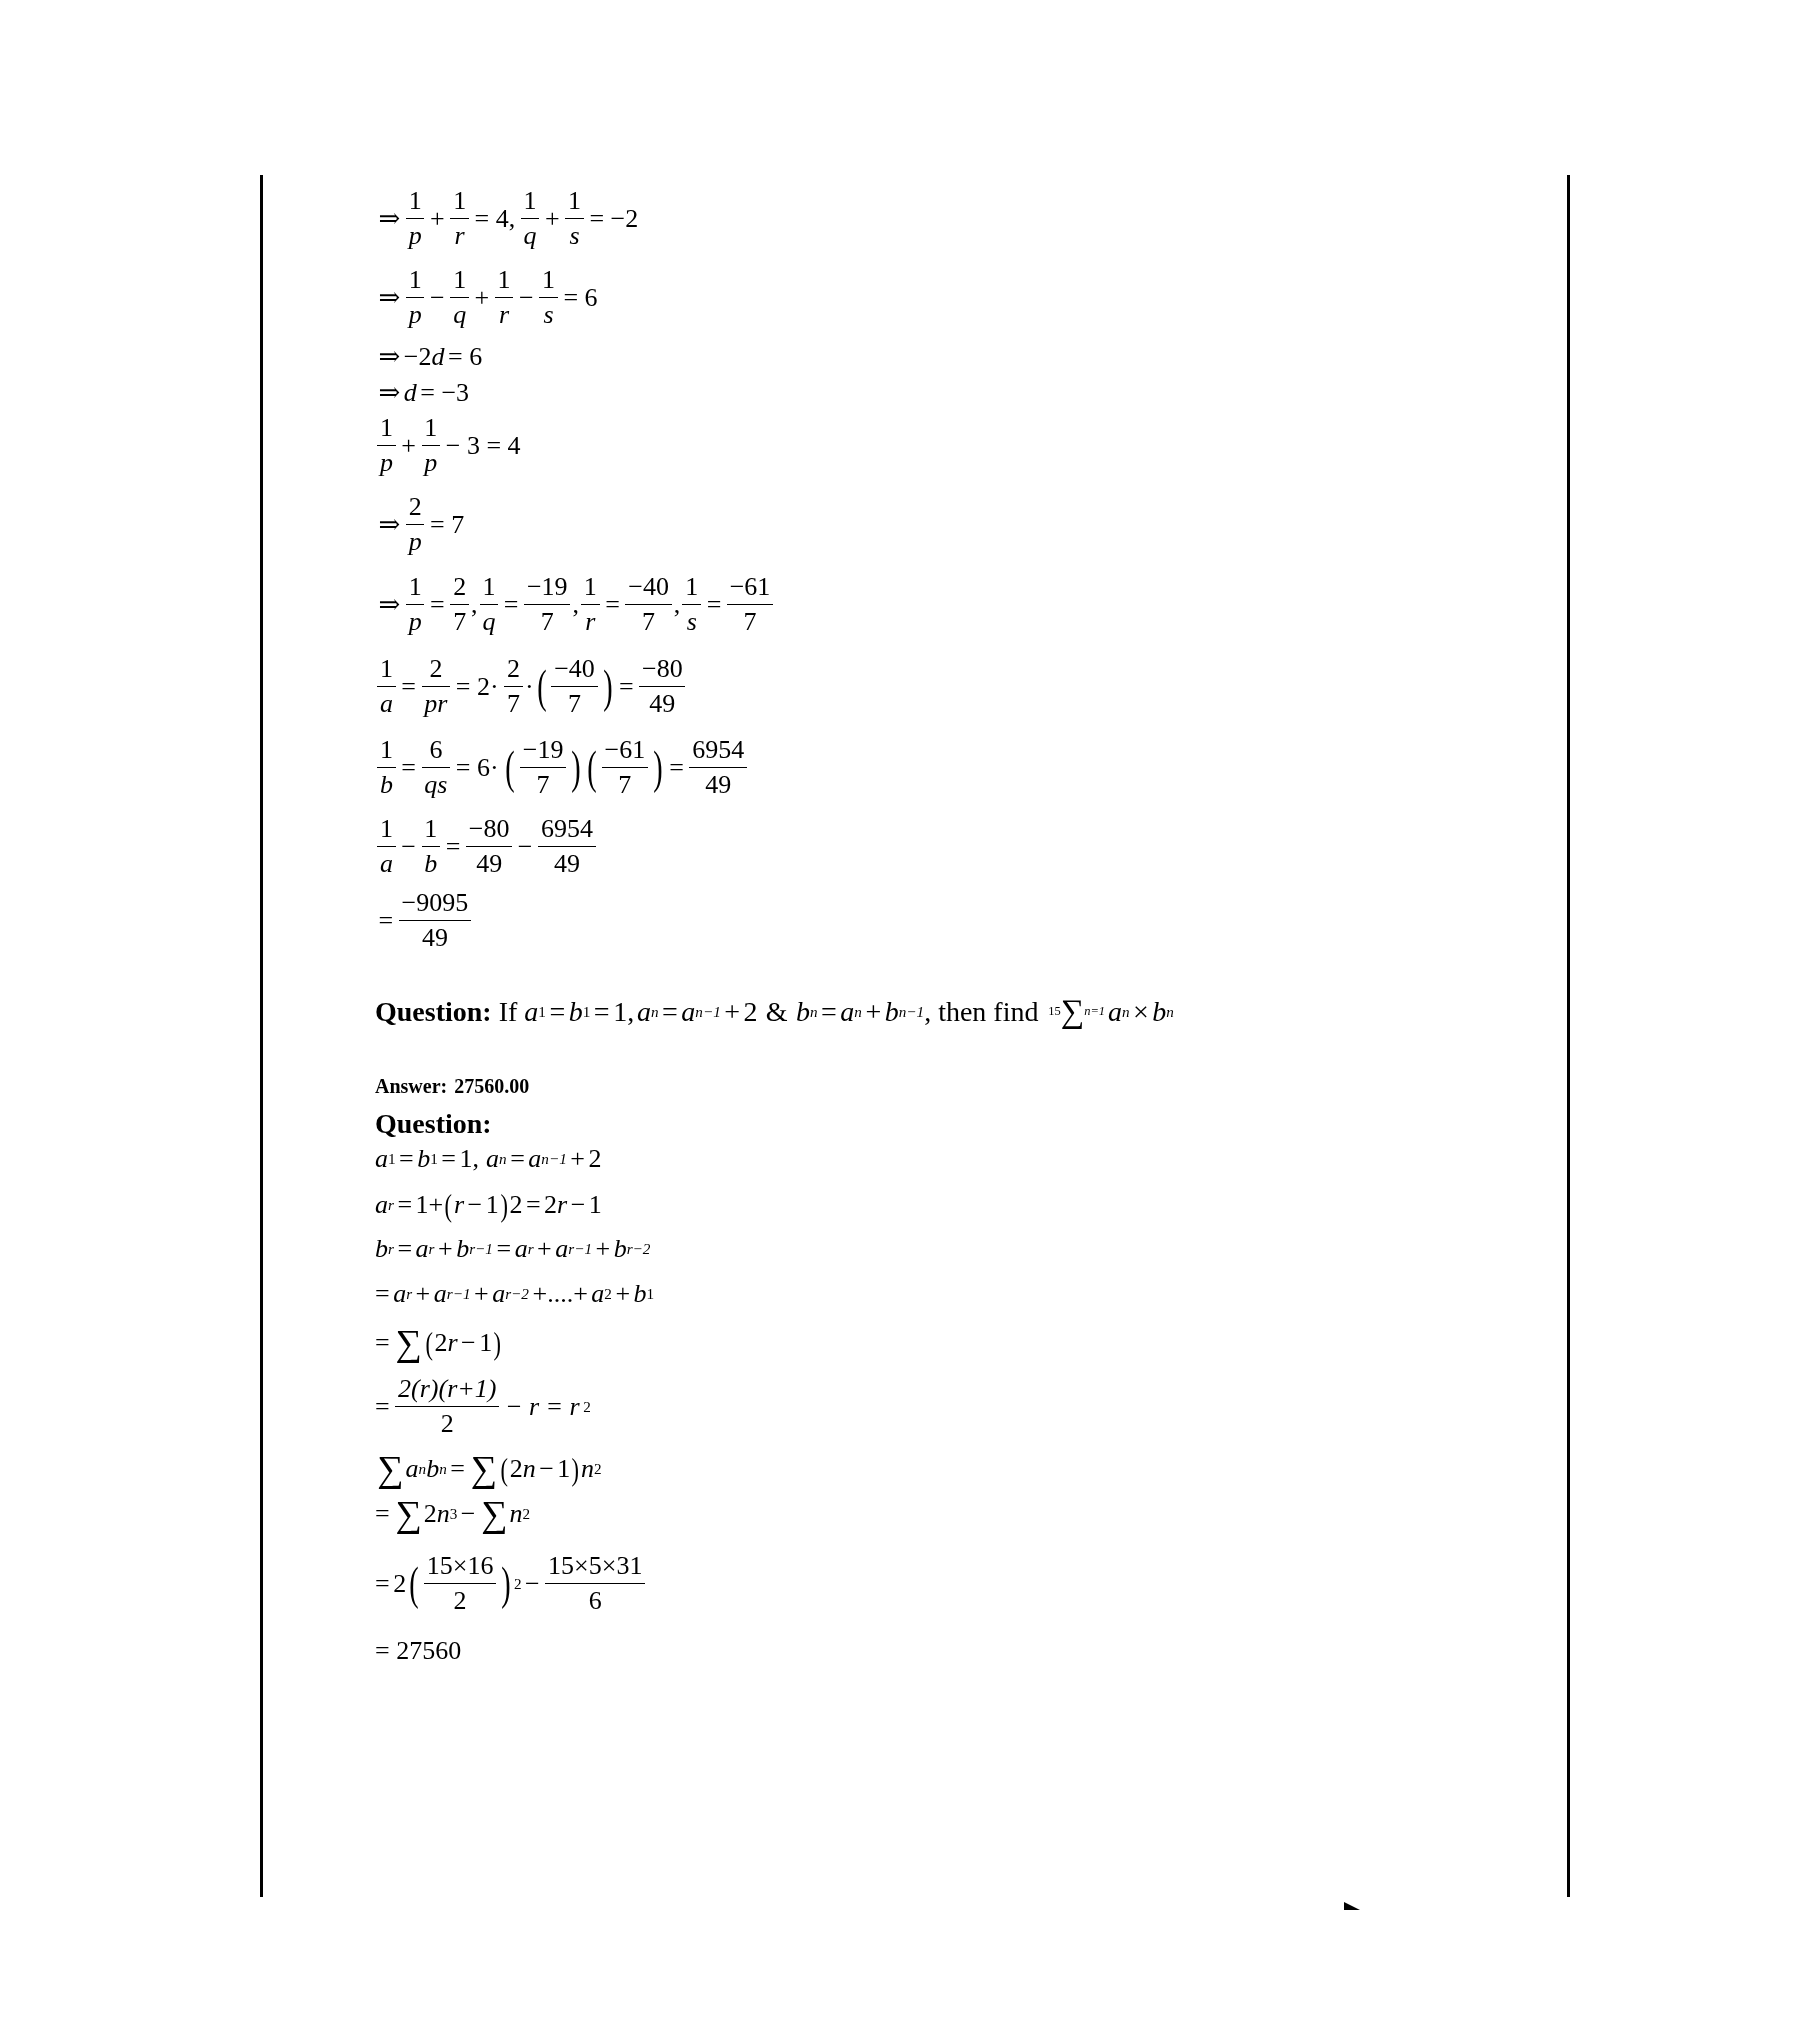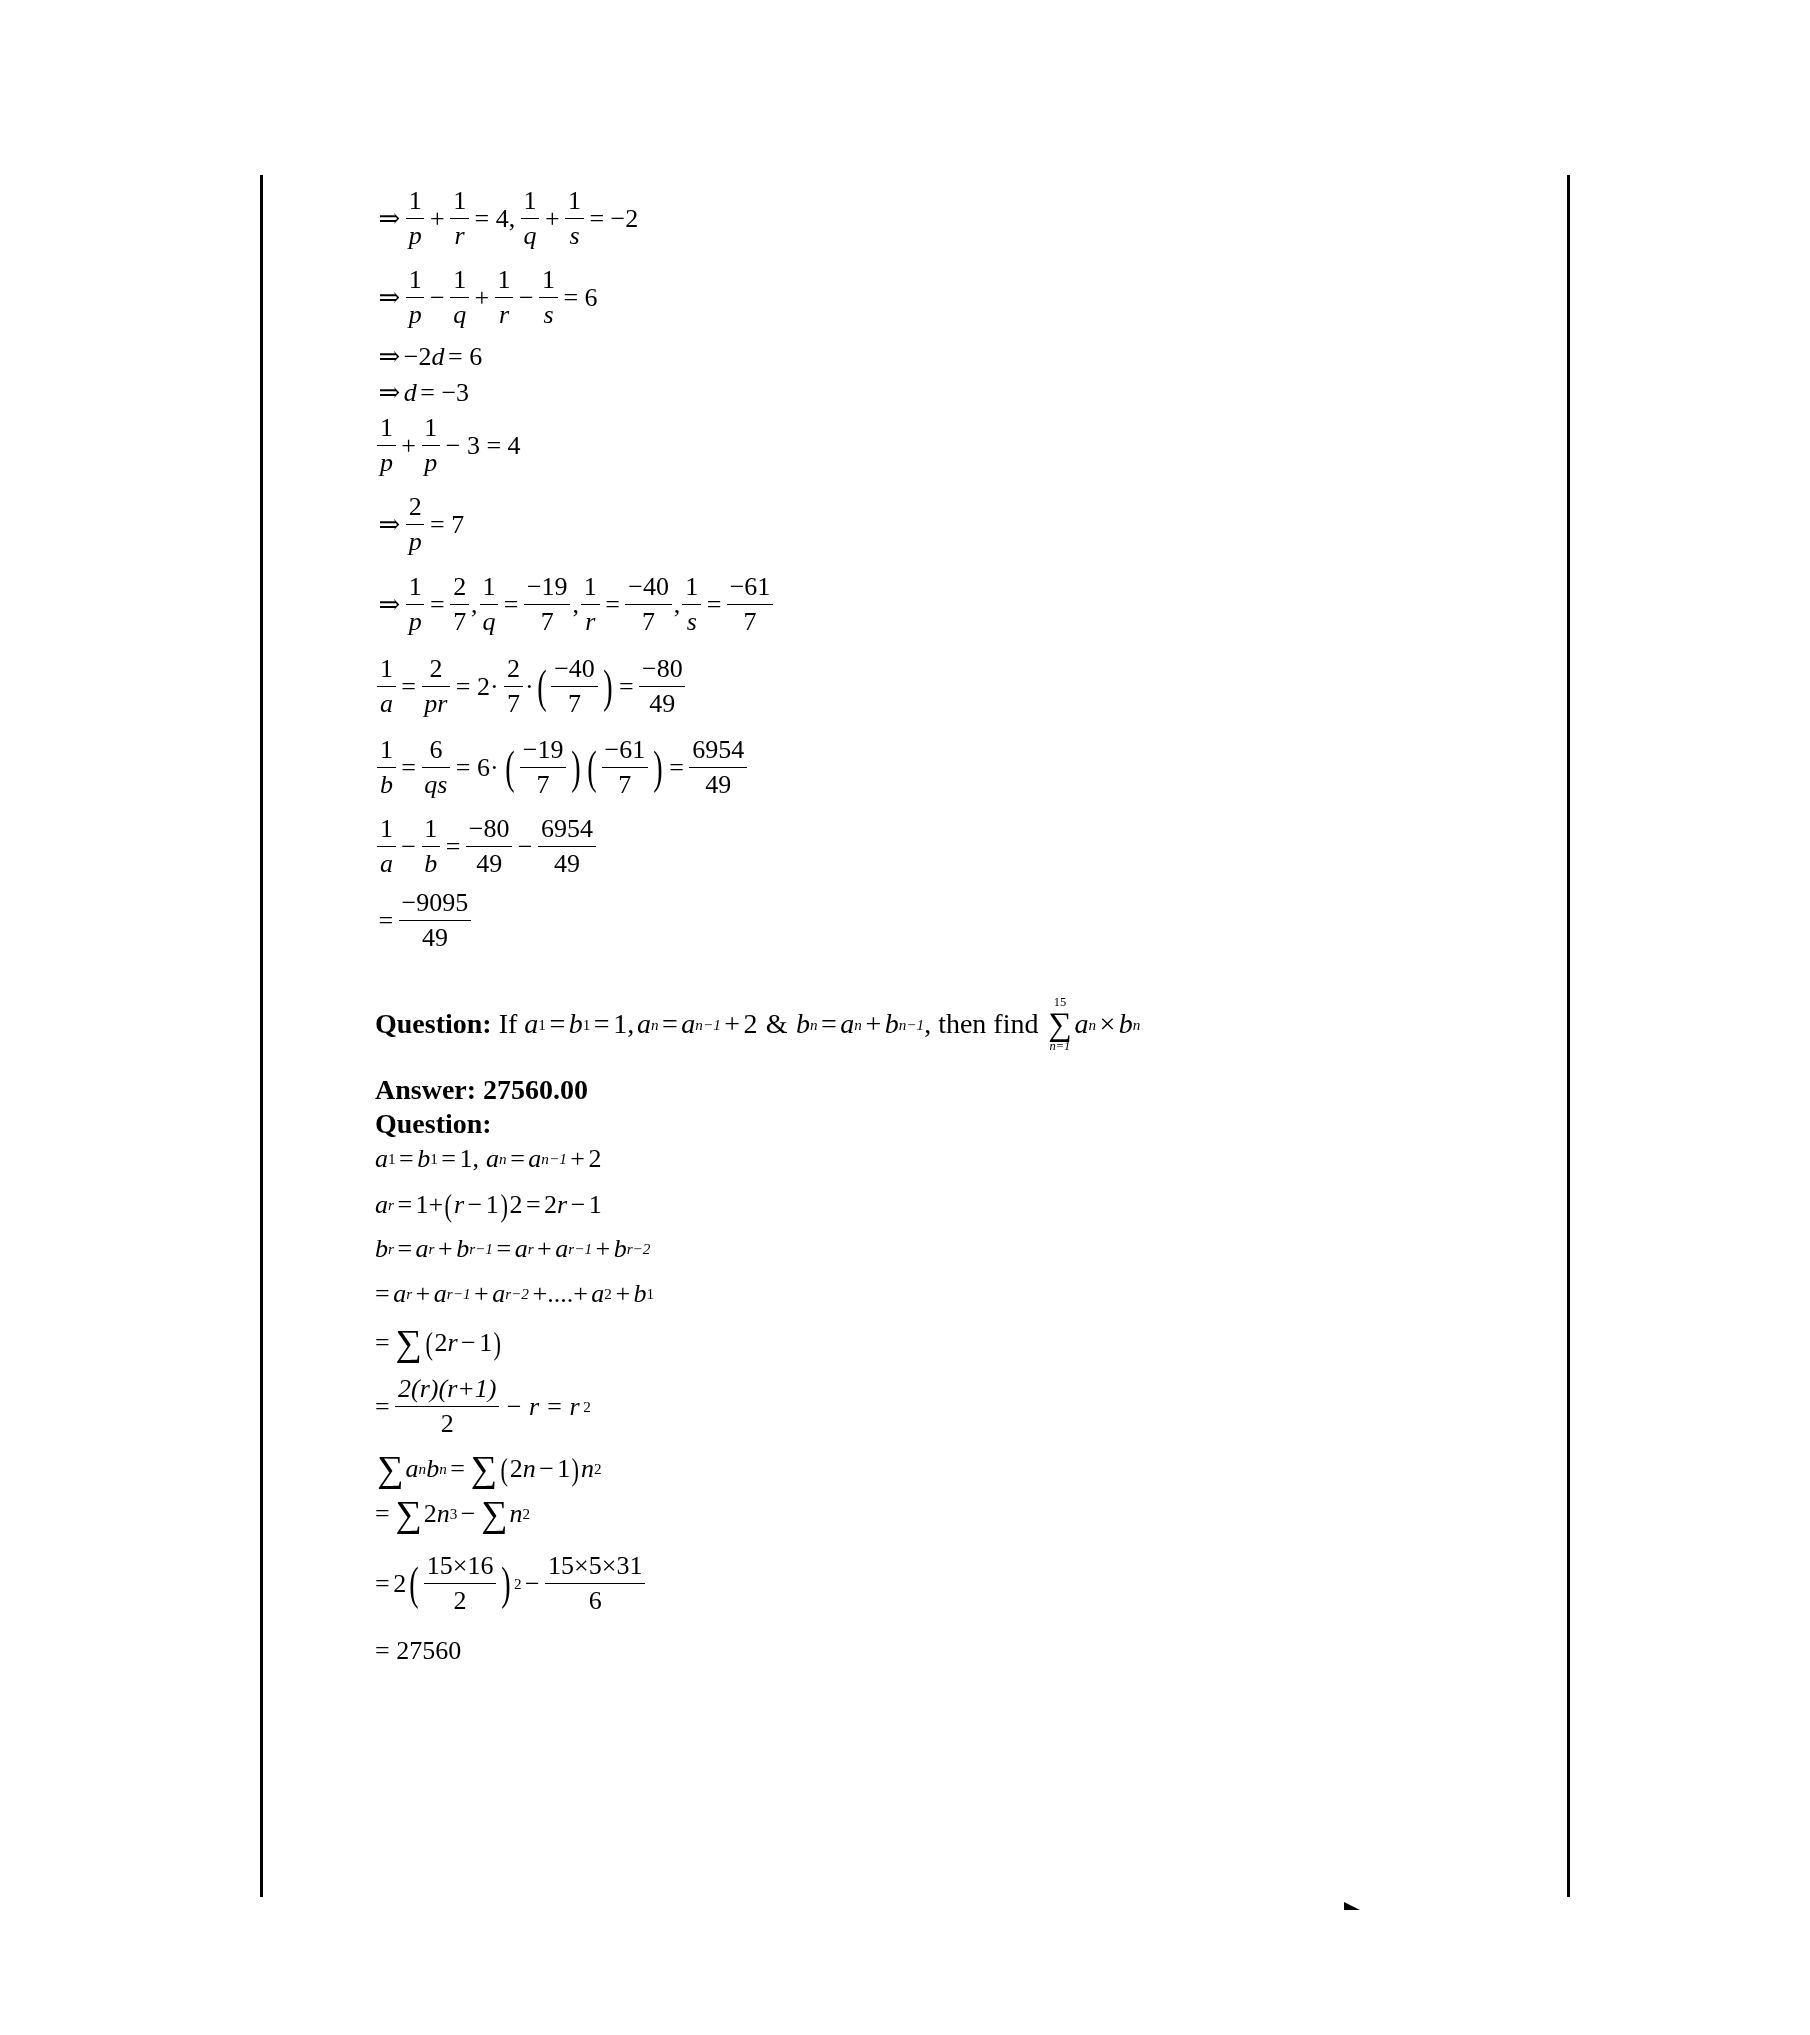--- a/index.html
+++ b/index.html
@@ -14,21 +14,21 @@
   .frac .bar { align-self:stretch; height:1.4px; background:#000; margin:2.1px 0; }
   .op { padding:0 3.5px; }
   .i { font-style:italic; }
   .sub { font-size:15.2px; vertical-align:-5.5px; font-style:italic; }
   .subn { font-size:15.2px; vertical-align:-5.5px; }
   .sup { font-size:15.2px; vertical-align:11px; }
   .paren { font-size:47px; line-height:0.8; transform:scaleX(0.6); display:inline-block; font-weight:100; }
   .paren-sm { font-size:32px; transform:scaleX(0.7); display:inline-block; }
   .sigma { font-size:37px; line-height:1; padding:0 2.1px; }
   .bold { font-weight:bold; }
-  .sumbig { display:inline-flex; flex-direction:column; align-items:center; margin:0 2.8px;justify-content:space-between; }
+  .sumbig { display:inline-flex; flex-direction:row; align-items:center; margin:0 2.8px;justify-content:space-between; }
   .sumbig .lim { font-size:12.5px; line-height:1; }
   .sumbig .s { font-size:33px; line-height:0.95; }
   .marker { position:absolute; left:1344px; top:1902px; width:0; height:0;
             border-top:8.3px solid transparent; border-left:16.6px solid #000; transform:skewX(0deg); }
 </style>
 </head>
 <body>
 
 <div class="border" style="left:260px;"></div>
 <div class="border" style="left:1567px;"></div>
@@ -314,21 +314,21 @@
     <span class="s">∑</span>
     <span class="lim i">n=1</span>
   </span>
   <span class="i">a</span>
     <span class="sub">n</span>
     <span class="op">×</span>
     <span class="i">b</span>
     <span class="sub">n</span>
 </div>
 
-<div class="line" style="top:1076px; font-size:28px;">
+<div class="line" style="top:1076px; font-size:20px;">
   <span class="bold">Answer:</span>
   <span class="bold" style="padding-left:7px">27560.00</span>
 </div>
 
 <div class="line" style="top:1110px; font-size:28px;">
   <span class="bold">Question:</span>
 </div>
 
 <div class="line" style="top:1146px;">
   <span class="i">a</span>

